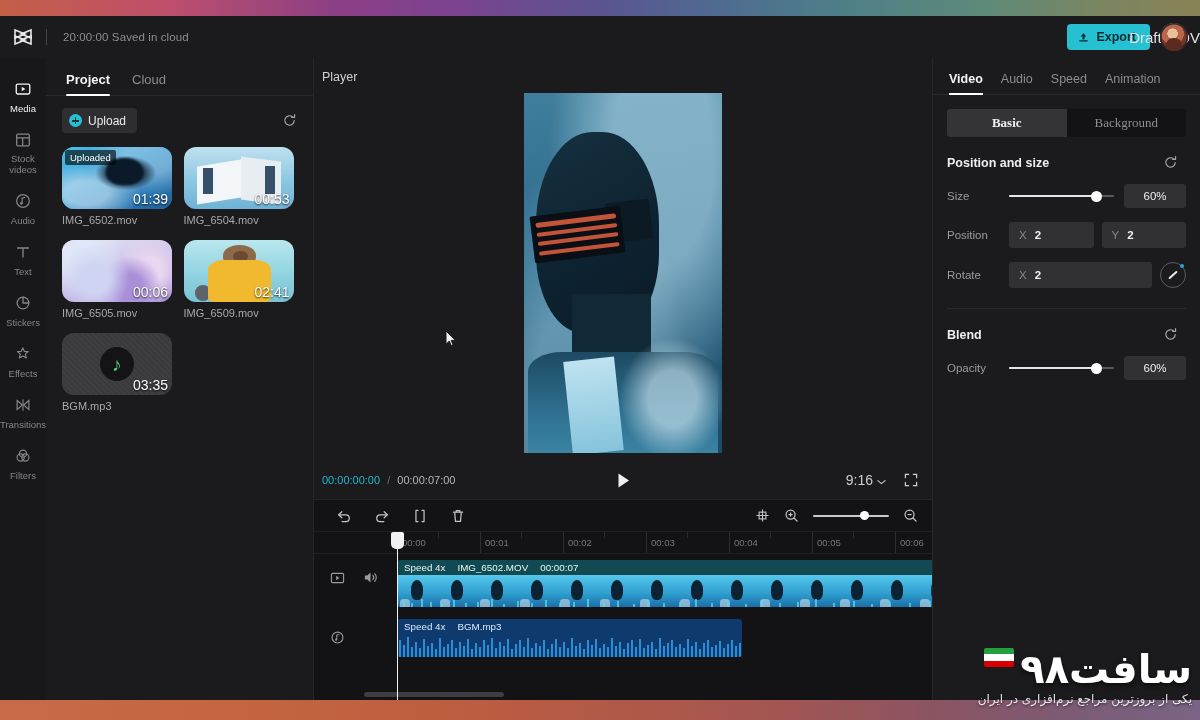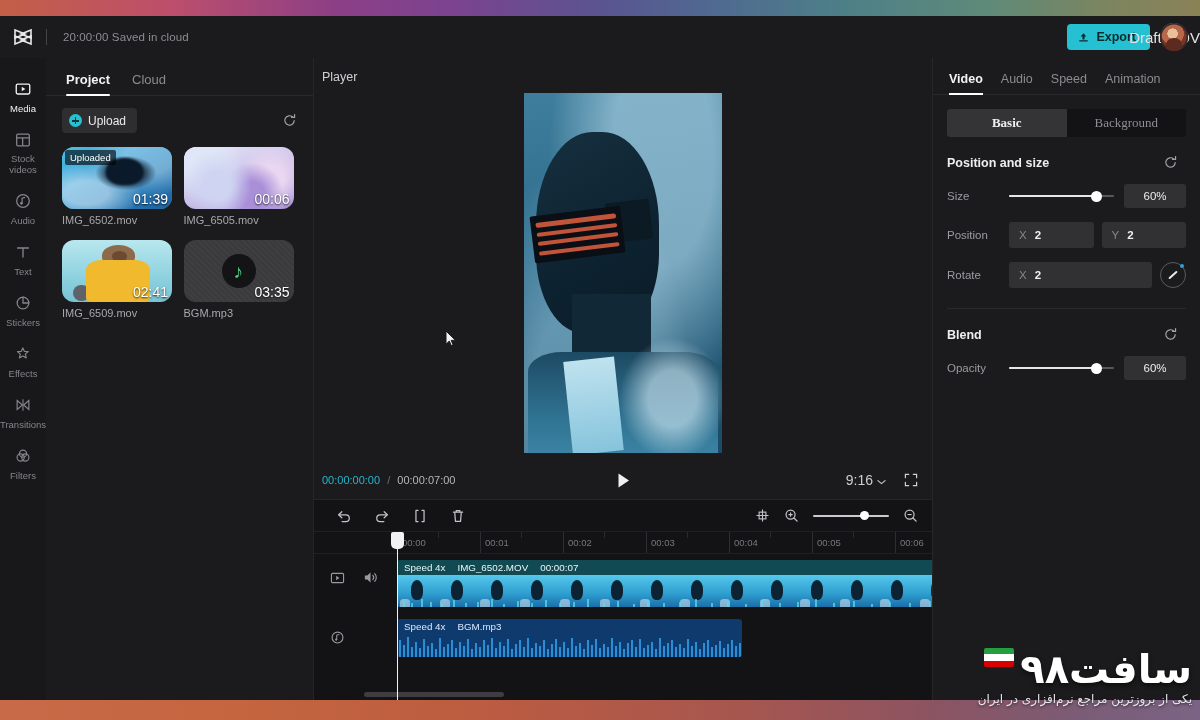--- a/index.html
+++ b/index.html
@@ -454,20 +454,32 @@
         <div class="grid">
           <div class="cell">
             <div class="thumb sel">
               <div class="art1"></div>
               <div class="badge">Uploaded</div>
               <div class="dur">01:39</div>
             </div>
             <div class="fname">IMG_6502.mov</div>
           </div>
 
+          <div class="cell">
+            <div class="thumb">
+              <div class="art2">
+                  <i class="b1"></i>
+                  <i class="b2"></i>
+                  <i class="w1"></i>
+                  <i class="w2"></i>
+                </div>
+              <div class="dur">00:53</div>
+            </div>
+            <div class="fname">IMG_6504.mov</div>
+          </div>
 
           <div class="cell">
             <div class="thumb">
               <div class="art3"></div>
               <div class="dur">00:06</div>
             </div>
             <div class="fname">IMG_6505.mov</div>
           </div>
 
           <div class="cell">

